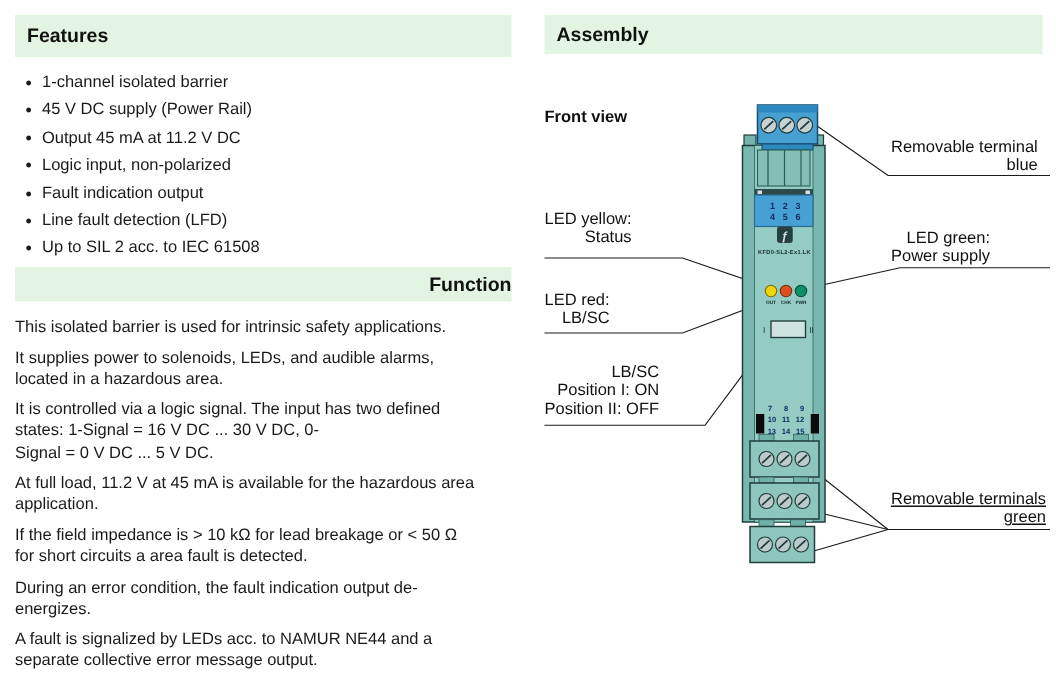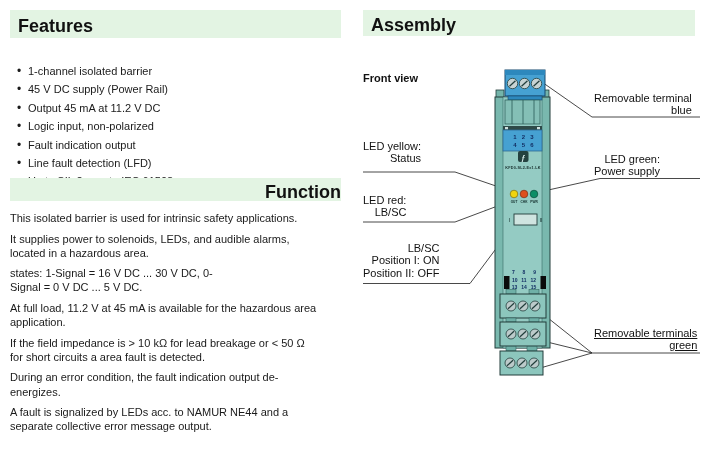--- a/index.html
+++ b/index.html
@@ -1,20 +1,20 @@
 <!DOCTYPE html>
 <html><head>
 <meta charset="utf-8">
 <style>
   html,body{margin:0;padding:0;background:#fff;}
   #page{position:relative;width:704px;height:451px;background:#ffffff;overflow:hidden;
         font-family:"Liberation Sans","DejaVu Sans",sans-serif;color:#1a1a1a;}
   .hbar{position:absolute;background:#e3f4e3;}
-  .hbar .htxt{font-size:18px;font-weight:bold;padding:6px 0 0 8px;color:#111;}
-  .bullets{position:absolute;left:10px;top:62px;width:331px;margin:0;padding:0;list-style:none;}
+  .hbar .htxt{font-size:13px;font-weight:bold;padding:6px 0 0 8px;color:#111;}
+  .bullets{position:absolute;left:10px;top:46px;width:331px;margin:0;padding:0;list-style:none;}
   .bullets li{position:relative;font-size:11px;line-height:18.4px;padding-left:18px;}
   .bullets li::before{content:"\2022";position:absolute;left:7px;top:0;font-size:12px;}
   .paras{position:absolute;left:10px;top:211px;width:333px;}
   .paras p{margin:0 0 6.3px 0;font-size:11px;line-height:14.2px;}
   .paras .pline{display:block;}
   .lbl{position:absolute;font-size:11px;line-height:12.3px;white-space:nowrap;color:#111;text-align:right;}
   .lbl.bold{font-weight:bold;}
   .lbl span{display:block;}
   svg text{font-family:"Liberation Sans","DejaVu Sans",sans-serif;}
 </style>
@@ -43,20 +43,21 @@
 
   <div class="paras">
     <p>
         <span class="pline">This isolated barrier is used for intrinsic safety applications.</span>
       </p>
     <p>
         <span class="pline">It supplies power to solenoids, LEDs, and audible alarms,</span>
         <span class="pline">located in a hazardous area.</span>
       </p>
     <p>
+        <span class="pline">It is controlled via a logic signal. The input has two defined</span>
         <span class="pline">states: 1-Signal = 16 V DC ... 30 V DC, 0-</span>
         <span class="pline">Signal = 0 V DC ... 5 V DC.</span>
       </p>
     <p>
         <span class="pline">At full load, 11.2 V at 45 mA is available for the hazardous area</span>
         <span class="pline">application.</span>
       </p>
     <p>
         <span class="pline">If the field impedance is &gt; 10 kΩ  for lead breakage or &lt; 50 Ω</span>
         <span class="pline">for short circuits a area fault is detected.</span>

